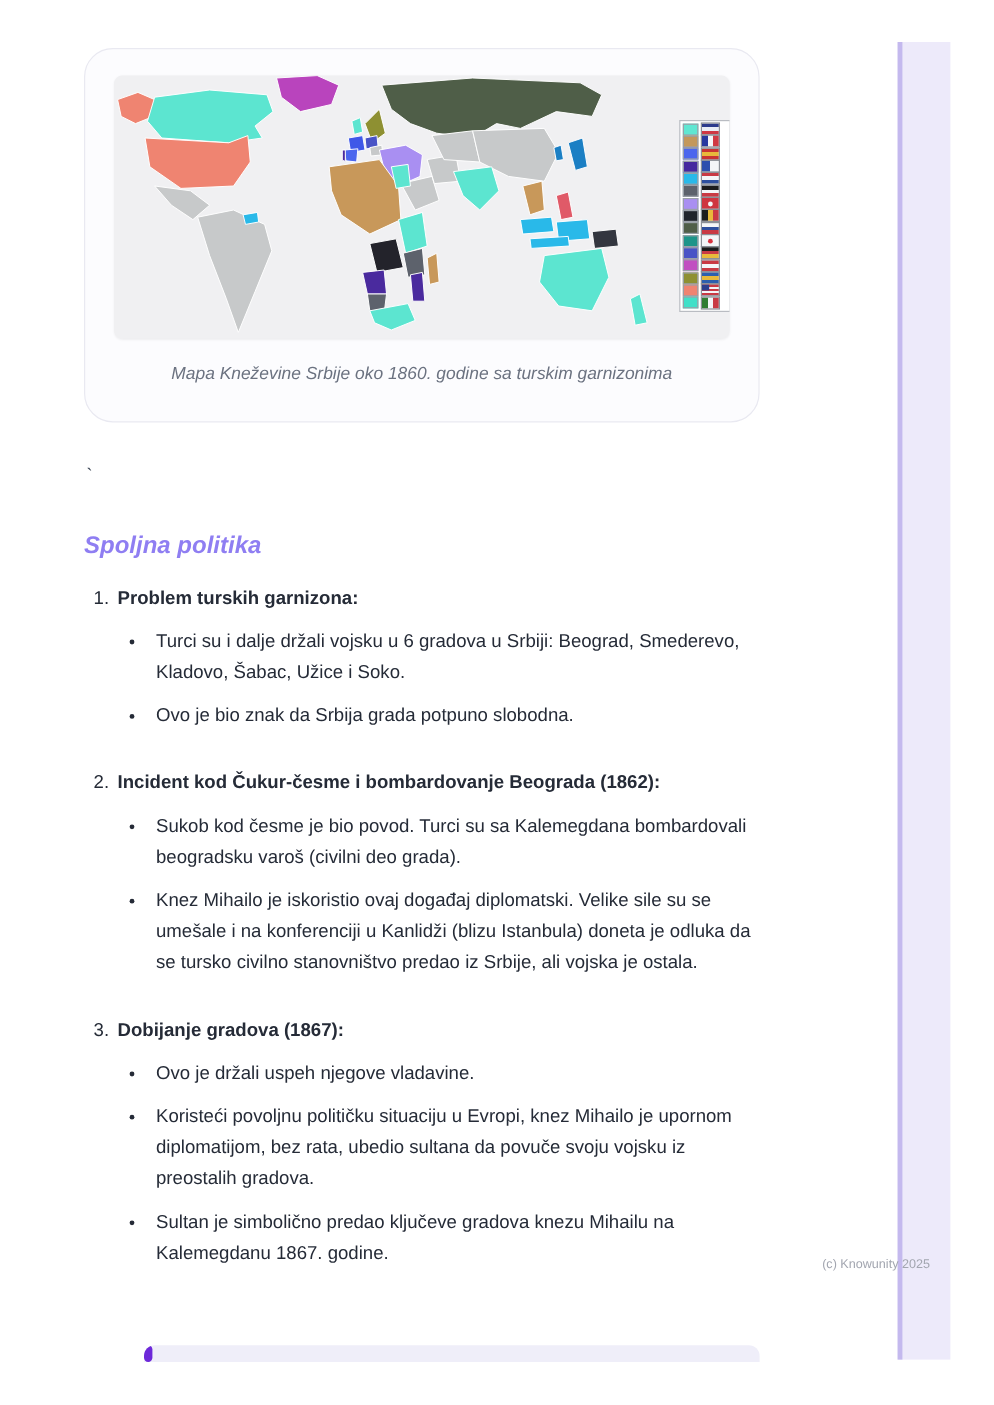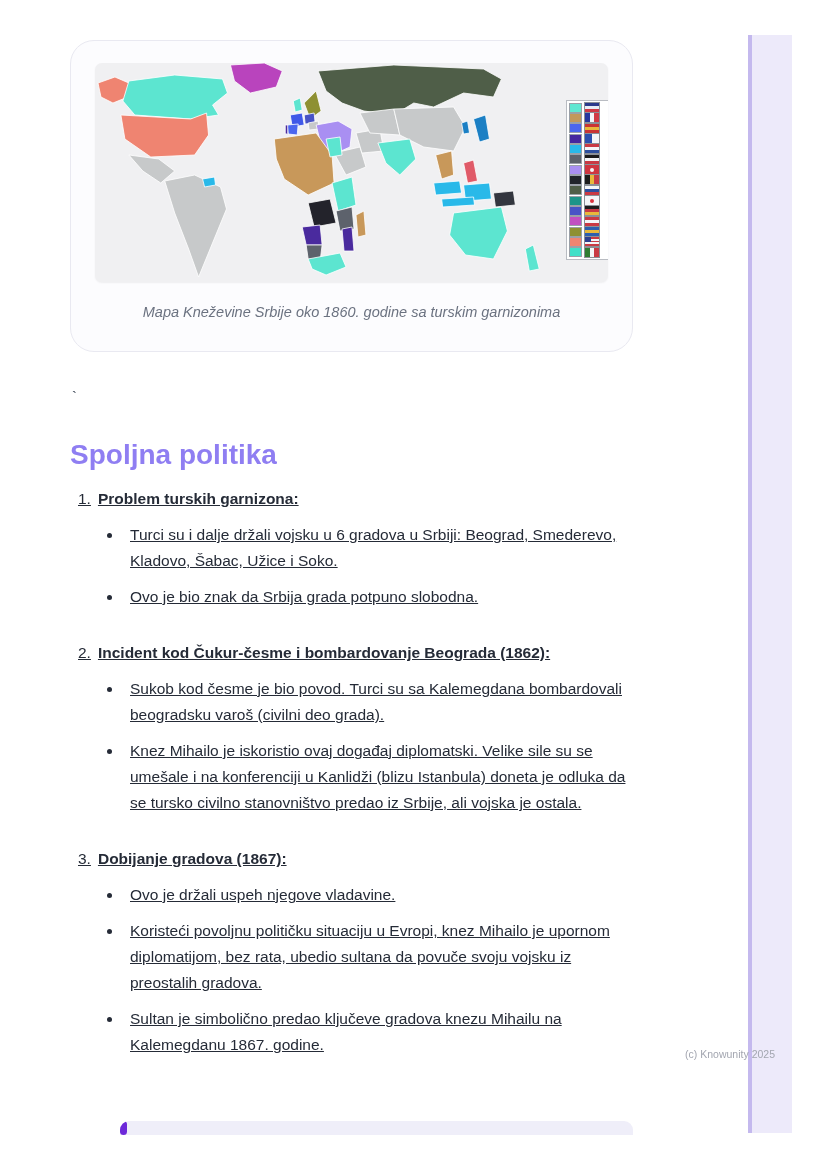--- a/index.html
+++ b/index.html
@@ -35,27 +35,28 @@
   .legend-row .swatch{width:11px;height:8px;border:0.5px solid #9aa0a8;flex:none;}
   .legend-row .flag{position:relative;width:14px;height:9px;border:0.5px solid #8b9097;flex:none;overflow:hidden;}
   .legend-row .flag .dot{position:absolute;left:50%;top:50%;width:4px;height:4px;margin:-2px 0 0 -2px;border-radius:50%;}
   .legend-row .flag .canton{position:absolute;left:0;top:0;width:6px;height:5px;}
   .figure-caption{
     margin-top:20px;text-align:center;font-style:italic;
     color:var(--muted,#6b7280);font-size:14.5px;line-height:20px;
   }
   .stray{margin:36px 0 0 2px;font-size:15px;height:20px;color:#374151;}
   h2.section-heading{
-    margin:34px 0 0 0;font-size:28px;line-height:26px;font-weight:700;
+    margin:34px 0 0 0;font-size:20px;line-height:26px;font-weight:700;
     color:var(--accent,#8f7ef2);
+    font-style:italic;
   }
   p.intro{
     margin:20px 0 0 0;font-size:15.5px;line-height:26px;text-align:justify;
   }
-  ol.topics{margin:18px 0 0 0;padding:0;list-style:none;text-decoration:underline;}
+  ol.topics{margin:18px 0 0 0;padding:0;list-style:none;}
   .topic + .topic{margin-top:30px;}
   .topic-title{padding-left:8px;font-size:15.5px;line-height:26px;}
   .topic-title .num{font-weight:400;margin-right:7px;}
   .topic-title strong{font-weight:700;}
   ul.bullets{margin:10px 0 0 0;padding:0 0 0 53px;list-style:disc;}
   ul.bullets li{padding-left:7px;font-size:15.5px;line-height:26px;}
   ul.bullets li + li{margin-top:10px;}
   
   .copyright{
     position:absolute;right:53px;top:1048px;font-size:10.5px;

